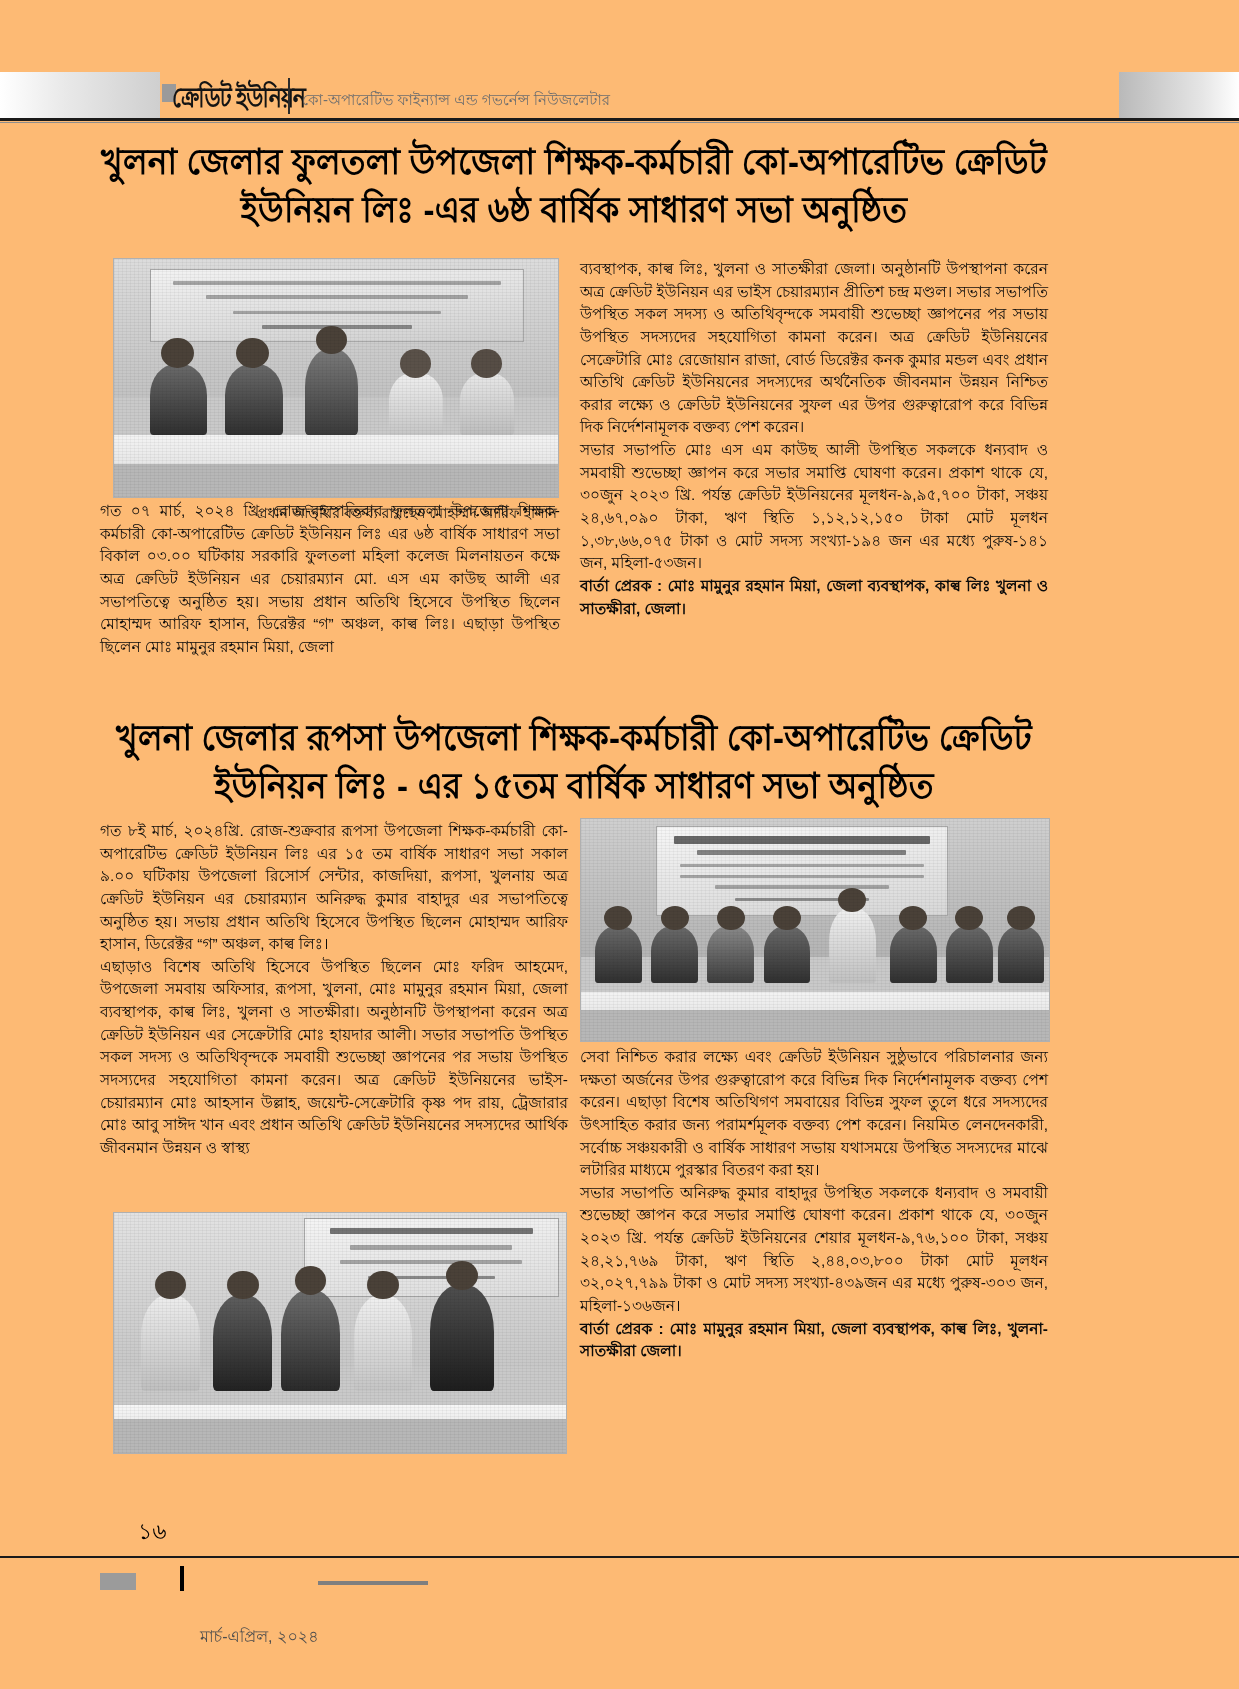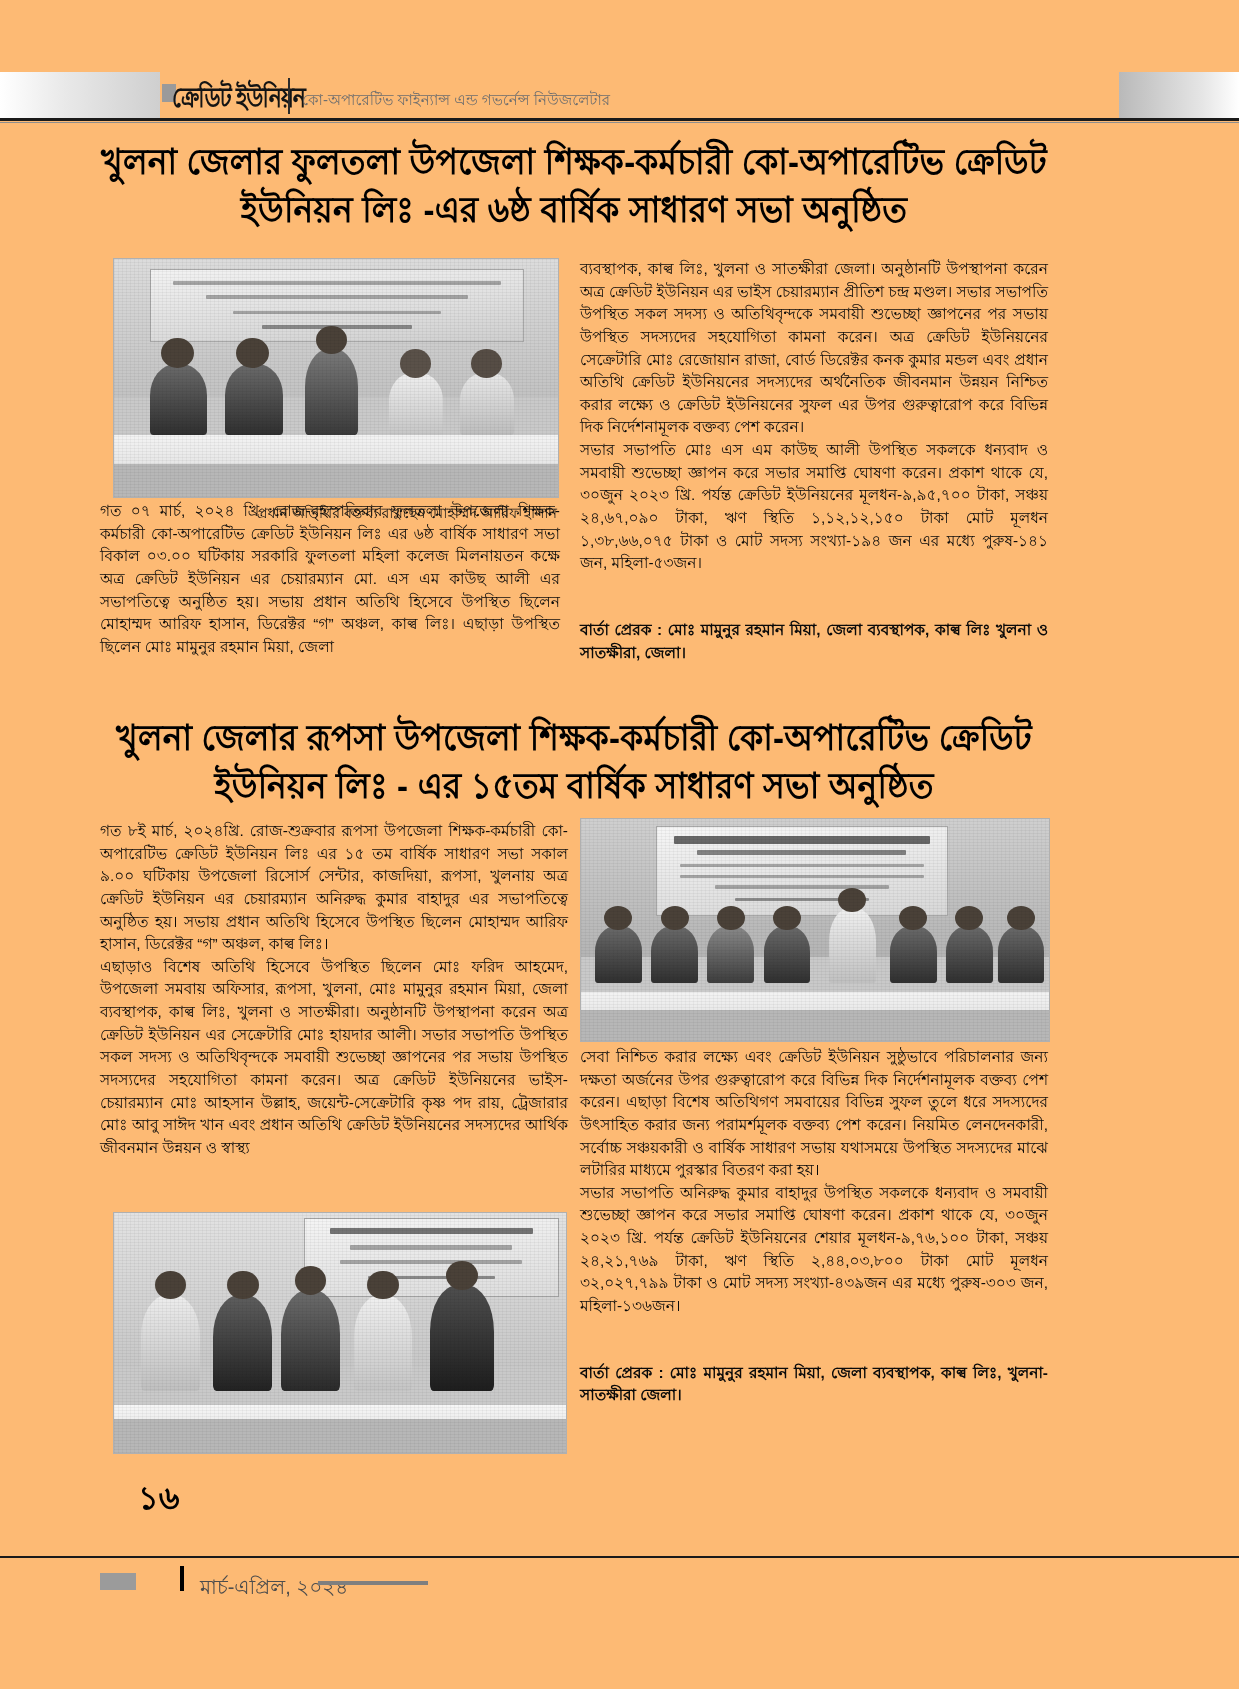--- a/index.html
+++ b/index.html
@@ -70,21 +70,21 @@
   
   .col{
     position:absolute;
     font-size:15.4px;
     line-height:1.47;
     color:#0a0a0a;
     text-align:justify;
     text-justify:inter-word;
   }
   .col p{margin:0;}
-  .col p.bold{font-weight:bold;margin-top:44px;}
+  .col p.bold{font-weight:bold;}
 
   
   .photo{
     position:absolute;
     background:#c9c9c9;
     overflow:hidden;
     border:1px solid #b0b0b0;
   }
   .photo .banner{
     position:absolute;left:8%;top:4%;width:84%;height:30%;
@@ -128,29 +128,29 @@
 
   
   .foot-rule{
     position:absolute;left:0;top:1556px;width:1239px;height:2px;background:#1a1a1a;
   }
   .foot-swatch{
     position:absolute;left:100px;top:1573px;width:36px;height:17px;
     background:#9b9b9b;
   }
   .foot-page{
-    position:absolute;left:138px;top:1473px;
-    font-size:32px;font-weight:bold;color:#000;
+    position:absolute;left:138px;top:1514px;
+    font-size:22px;font-weight:normal;color:#000;
   }
   .foot-bar{
     position:absolute;left:180px;top:1566px;width:4px;height:25px;background:#000;
   }
   .foot-date{
-    position:absolute;left:200px;top:1572px;
-    font-size:20px;color:#4d4d4d;
+    position:absolute;left:200px;top:1624px;
+    font-size:16px;color:#4d4d4d;
   }
   .foot-dash{
     position:absolute;left:318px;top:1581px;width:110px;height:4px;background:#7f7f7f;
   }
 </style>
 </head>
 <body>
 
 <div class="page">
 

